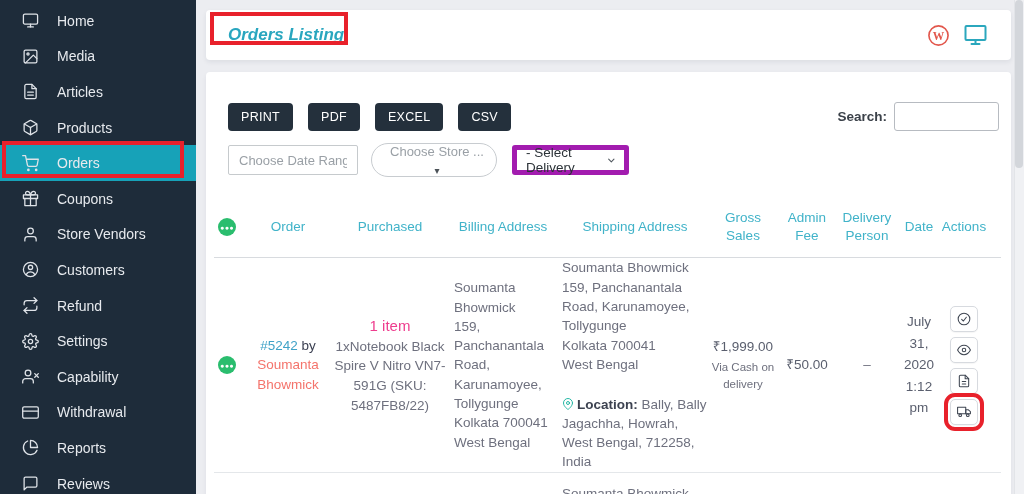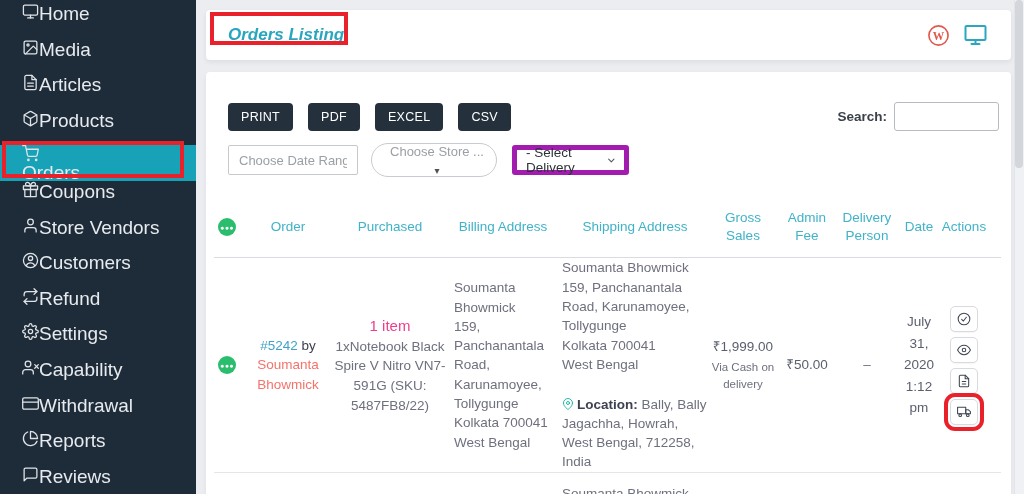--- a/index.html
+++ b/index.html
@@ -11,26 +11,26 @@
     color:#6e707e;
   }
   svg { display:block; }
 
   
   .sidebar {
     position:absolute; left:0; top:0; width:196px; height:494px;
     background:#1e2c3a; padding-top:3px; z-index:1;
   }
   .side-item {
-    height:35.6px; display:flex; 
-    padding-left:22px; color:#e7eaee; font-size:19px; cursor:pointer;
+    height:35.6px; display:flex; align-items:center; gap:18px;
+    padding-left:22px; color:#e7eaee; font-size:14px; cursor:pointer;
   }
   .side-item .si { width:17px; height:17px; color:#dfe3e8; flex:0 0 auto; }
   .side-item .si svg { width:17px; height:17px; }
-  .side-item.active { background:#17a2b8;flex-direction:column; }
+  .side-item.active { background:#17a2b8; }
 
   .red-box { position:absolute; border:4px solid #e8212b; z-index:30; pointer-events:none; }
   #redbox-orders  { left:2px;  top:141px; width:182px; height:37px; }
   #redbox-title   { left:210px; top:12px; width:138px; height:33px; }
 
   
   .header-card {
     position:absolute; left:206px; top:10px; width:805px; height:50px;
     background:#fff; border-radius:4px; box-shadow:0 2px 5px rgba(30,40,60,.08);
     display:flex; align-items:center; z-index:2;

